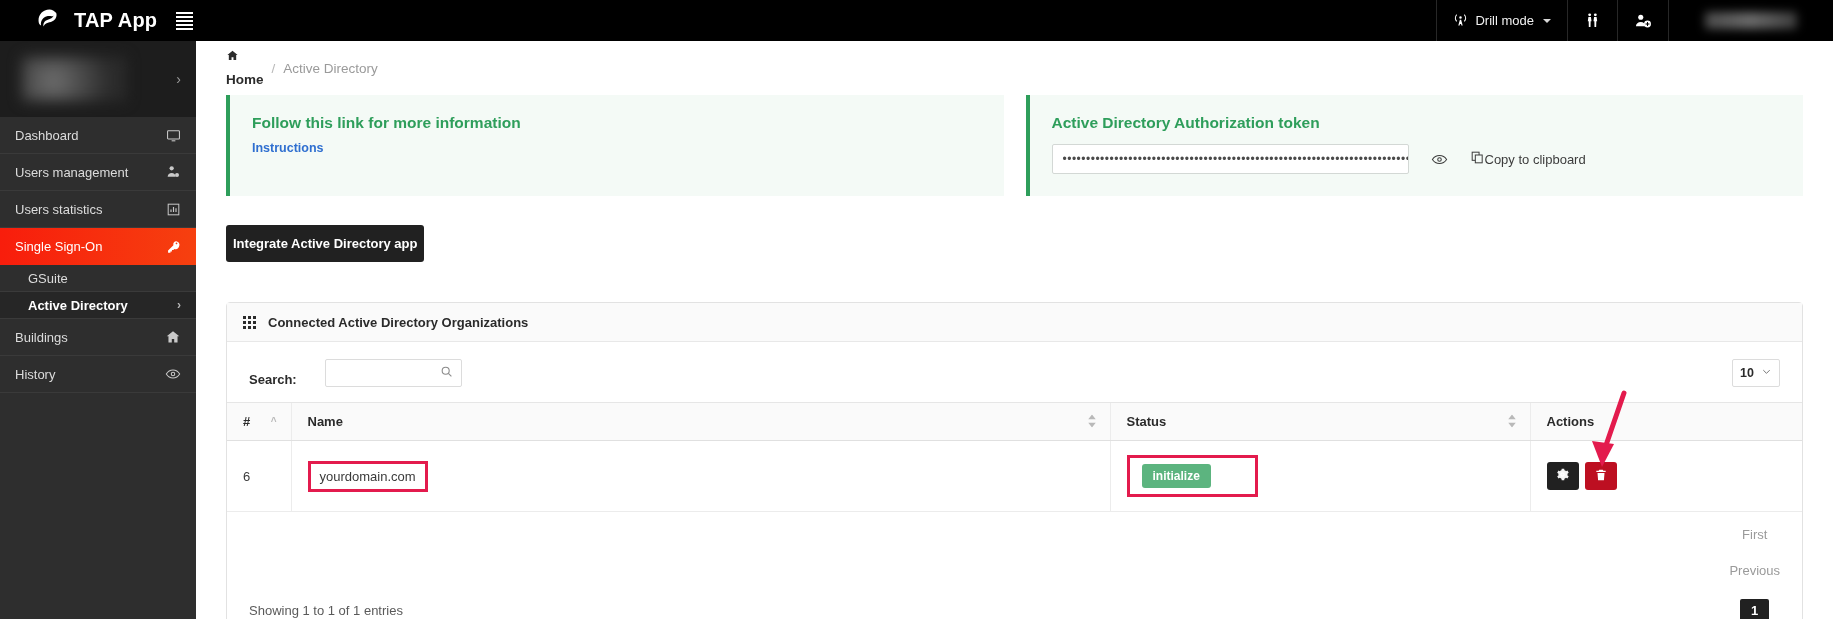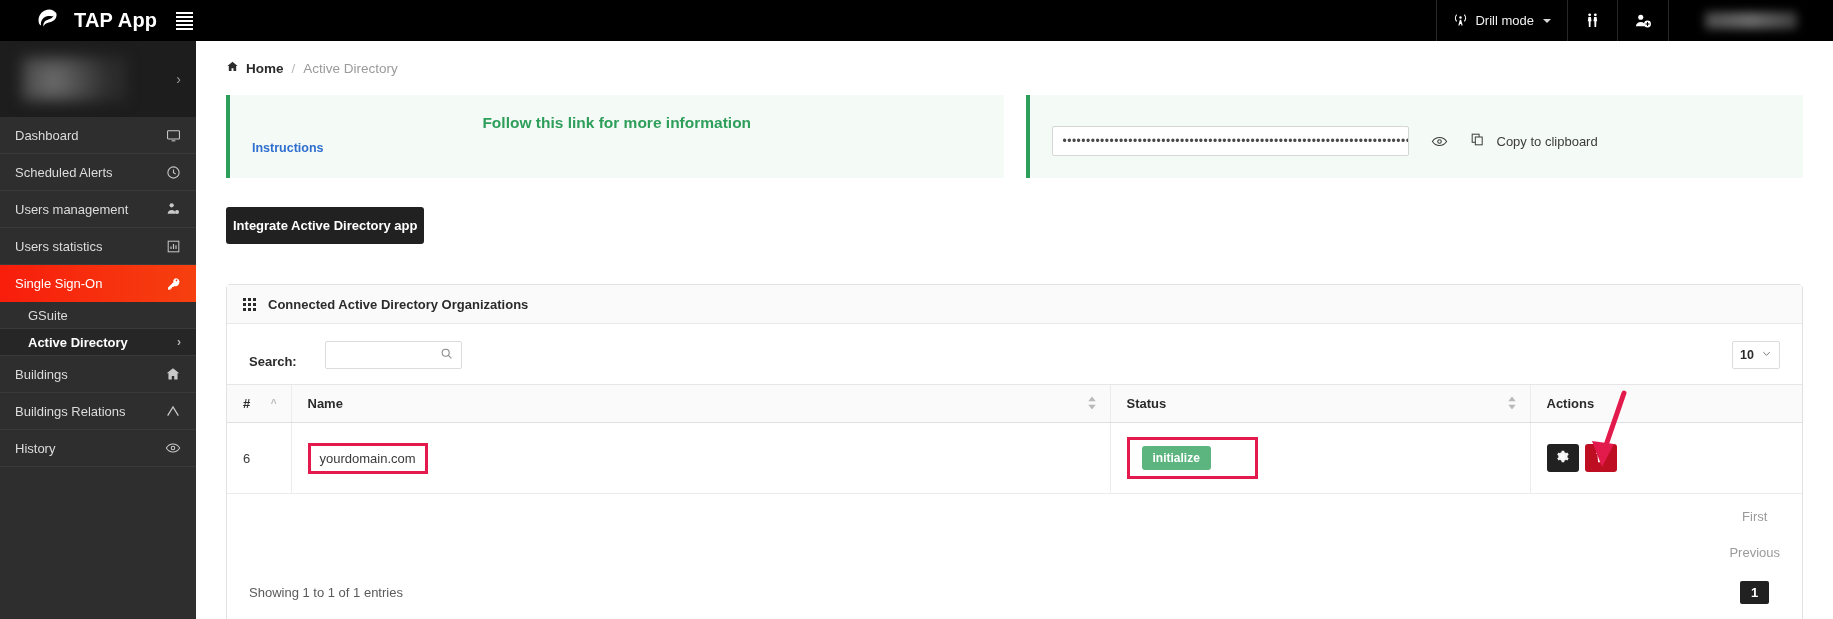--- a/index.html
+++ b/index.html
@@ -71,44 +71,44 @@
   }
   .nav-sub.current { background: #262626; font-weight: bold; color: #ffffff; }
   .nav-sub .sub-chevron { color: #b5b5b5; font-size: 12px; }
 
   
   .main { flex: 1 1 auto; background: #ffffff; min-width: 0; position: relative; }
   .breadcrumb {
     height: 54px; display: flex; align-items: center; gap: 8px;
     padding-left: 30px; font-size: 13.5px;
   }
-  .bc-home { display: flex; align-items: flex-end; gap: 7px; color: #2b2b2b; font-weight: bold; cursor: pointer; }
+  .bc-home { display: flex; align-items: flex-start; gap: 7px; color: #2b2b2b; font-weight: bold; cursor: pointer; flex-direction: column; }
   .bc-sep { color: #b8b8b8; }
   .bc-current { color: #9a9a9a; }
 
   .panels { display: flex; gap: 22px; padding: 0 30px; }
   .panel {
     flex: 1 1 0; background: #f4faf6; border-left: 4px solid #2e9e5b;
     padding: 19px 22px 22px 22px; min-height: 82px;
   }
-  .panel-title { color: #2e9e5b; font-size: 15.5px; font-weight: bold; text-align: center; }
+  .panel-title { color: #2e9e5b; font-size: 15.5px; font-weight: bold; }
   .panel-link {
     display: inline-block; margin-top: 9px; color: #2f6fd0;
     font-size: 12.5px; font-weight: bold; text-decoration: none; cursor: pointer;
   }
   .token-row { display: flex; align-items: center; gap: 22px; margin-top: 12px; }
   .token-input {
     width: 357px; height: 30px; background: #ffffff; border: 1px solid #d3d8d5;
     border-radius: 2px; padding: 0 10px; font-size: 12px; color: #4a4a4a;
     letter-spacing: .5px; overflow: hidden; white-space: nowrap;
     display: flex; align-items: center;
   }
   .eye-btn { cursor: pointer; color: #3c3c3c; display: flex; align-items: center; }
   .copy-btn {
-    display: flex; align-items: center; gap: 12px; font-size: 13px;
+    display: flex; align-items: center; gap: 0; font-size: 13px;
     color: #3c3c3c; cursor: pointer;
   }
 
   .integrate-btn {
     margin: 29px 0 0 30px; background: #212121; color: #ffffff;
     border: none; font-family: inherit; font-size: 13px; font-weight: bold;
     padding: 11px 7px; border-radius: 3px; cursor: pointer;
   }
 
   
@@ -264,29 +264,20 @@
       <div class="nav-item">
         <span>Dashboard</span>
         <span class="nav-ico">
           <svg width="15" height="15" viewBox="0 0 24 24" fill="none" stroke="currentColor" stroke-width="1.7">
             <rect x="2.5" y="4.5" width="19" height="13" rx="1.2"></rect>
               <path d="M9 20.5h6"></path>
           </svg>
         </span>
       </div>
 
-      <div class="nav-item">
-        <span>Scheduled Alerts</span>
-        <span class="nav-ico">
-          <svg width="15" height="15" viewBox="0 0 24 24" fill="none" stroke="currentColor" stroke-width="1.7">
-            <circle cx="12" cy="12" r="9"></circle>
-              <path d="M12 7v5.4l3.4 2"></path>
-          </svg>
-        </span>
-      </div>
 
 
       <div class="nav-item">
         <span>Users management</span>
         <span class="nav-ico">
           <svg width="16" height="16" viewBox="0 0 24 24" fill="currentColor">
             <circle cx="10" cy="6.5" r="3.2"></circle>
               <path d="M4 19c0-3.2 2.7-5.4 6-5.4s6 2.2 6 5.4z"></path>
             <circle cx="18" cy="16.5" r="3" fill="currentColor"></circle>
           </svg>
@@ -323,28 +314,20 @@
 
       <div class="nav-item">
         <span>Buildings</span>
         <span class="nav-ico">
           <svg width="16" height="16" viewBox="0 0 24 24" fill="currentColor">
             <path d="M12 3.2L2.6 11h2.6v9.2h5V15h3.6v5.2h5V11h2.6z"></path>
           </svg>
         </span>
       </div>
 
-      <div class="nav-item">
-        <span>Buildings Relations</span>
-        <span class="nav-ico">
-          <svg width="16" height="16" viewBox="0 0 24 24" fill="none" stroke="currentColor" stroke-width="1.9">
-            <path d="M4 19l8-13 8 13"></path>
-          </svg>
-        </span>
-      </div>
 
       <div class="nav-item">
         <span>History</span>
         <span class="nav-ico">
           <svg width="16" height="16" viewBox="0 0 24 24" fill="none" stroke="currentColor" stroke-width="1.6">
             <path d="M2 12s3.6-6 10-6 10 6 10 6-3.6 6-10 6-10-6-10-6z"></path>
               <circle cx="12" cy="12" r="2.6"></circle>
           </svg>
         </span>
       </div>
@@ -365,20 +348,21 @@
         <span class="bc-current">Active Directory</span>
       </div>
 
       <div class="panels">
         <div class="panel">
           <div class="panel-title">Follow this link for more information</div>
           <a class="panel-link">Instructions</a>
         </div>
 
         <div class="panel">
+          <div class="panel-title">Active Directory Authorization token</div>
           <div class="token-row">
             <div class="token-input">••••••••••••••••••••••••••••••••••••••••••••••••••••••••••••••••••••••••••••••••••</div>
             <span class="eye-btn">
               <svg width="17" height="17" viewBox="0 0 24 24" fill="none" stroke="#3c3c3c" stroke-width="1.5">
                 <path d="M2 12s3.6-5.6 10-5.6 10 5.6 10 5.6-3.6 5.6-10 5.6S2 12 2 12z"></path>
                   <circle cx="12" cy="12" r="2.5"></circle>
               </svg>
             </span>
             <span class="copy-btn">
               <span>

